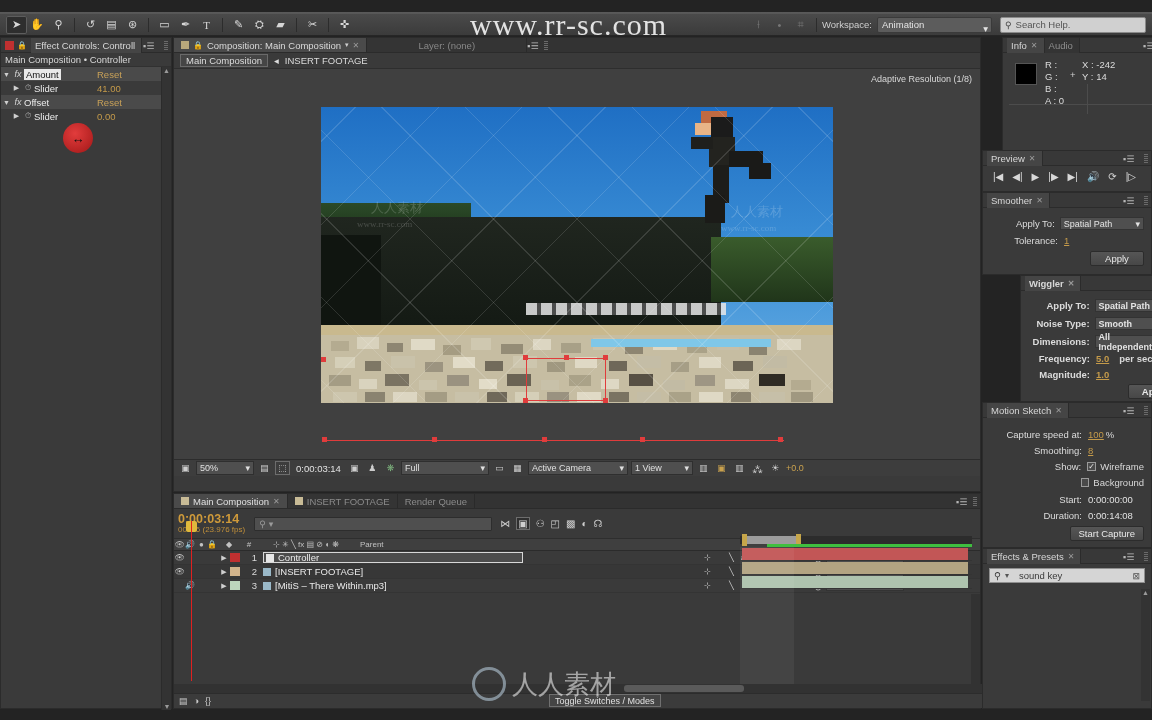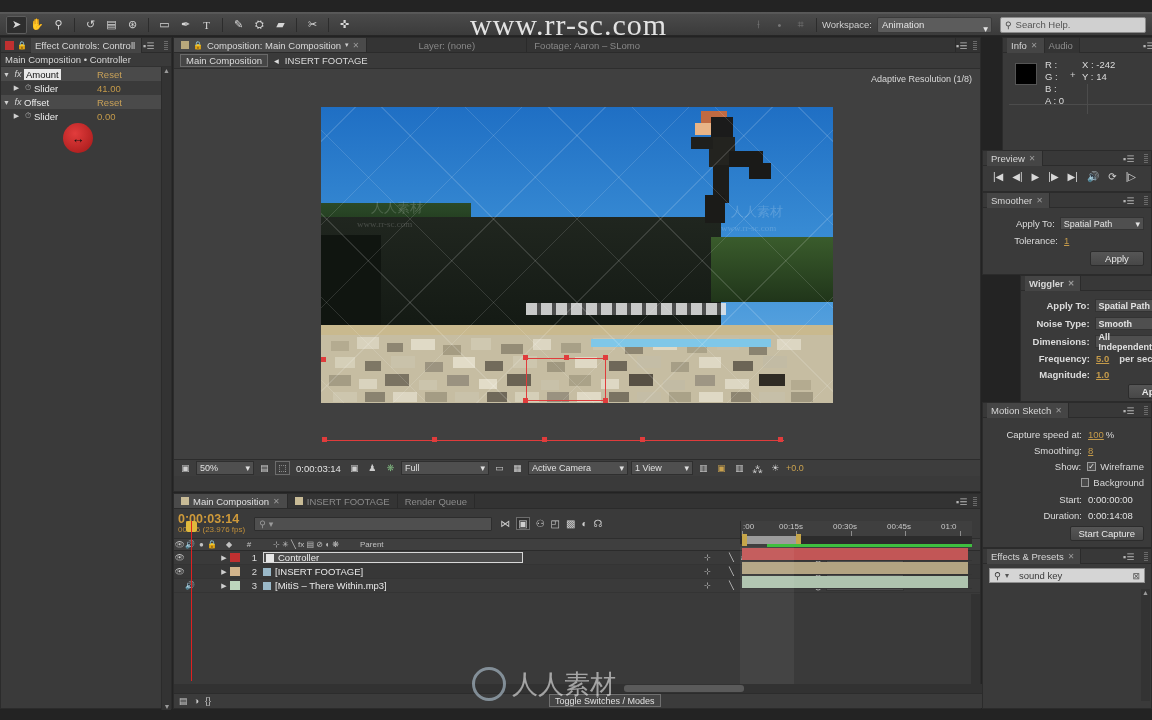--- a/index.html
+++ b/index.html
@@ -398,23 +398,20 @@
     <div class="v-tabs">
       <div class="v-tab">
         <span class="sw"></span>
         <span class="lock">🔒</span>
         <span>Composition: Main Composition</span>
         <span class="caret">▾</span>
         <span class="x" style="font-size:8px;color:#9a9a9a">✕</span>
       </div>
       <div class="v-tab off" style="width:160px;justify-content:center">
         <span>Layer: (none)</span>
-      </div>
-      <div class="v-tab off" style="flex:1">
-        <span>Footage: Aaron – SLomo</span>
       </div>
       <div style="width:24px;position:relative">
         <span class="pmenu" style="right:12px;top:3px">▪☰</span>
         <span class="pgrip"></span>
       </div>
     </div>
 
     <div class="v-crumb">
       <span class="chip">Main Composition</span>
       <span>◂</span>
@@ -687,32 +684,20 @@
         <span class="parent-cell" style="left:640px">
           <span>◎</span>
           <span class="parent-dd">
             <span>None</span>
             <span>▾</span>
           </span>
         </span>
       </div>
     </div>
 
-    <div class="ruler">
-      <span class="lab" style="left:2px">:00</span>
-      <span class="lab" style="left:38px">00:15s</span>
-      <span class="lab" style="left:92px">00:30s</span>
-      <span class="lab" style="left:146px">00:45s</span>
-      <span class="lab" style="left:200px">01:0</span>
-      <i class="tick" style="left:1px"></i>
-        <i class="tick" style="left:55px"></i>
-      <i class="tick" style="left:110px"></i>
-        <i class="tick" style="left:164px"></i>
-      <i class="tick" style="left:219px"></i>
-    </div>
     <div class="workarea">
       <div class="wa-in" style="left:3px;width:56px;"></div>
       <div class="wa-h" style="left:2px"></div>
       <div class="wa-h" style="left:56px"></div>
     </div>
     <div class="greenbar"></div>
 
     <div class="tracks">
       <div class="track">
         <div class="bar" style="width:226px;background:#c25656"></div>

